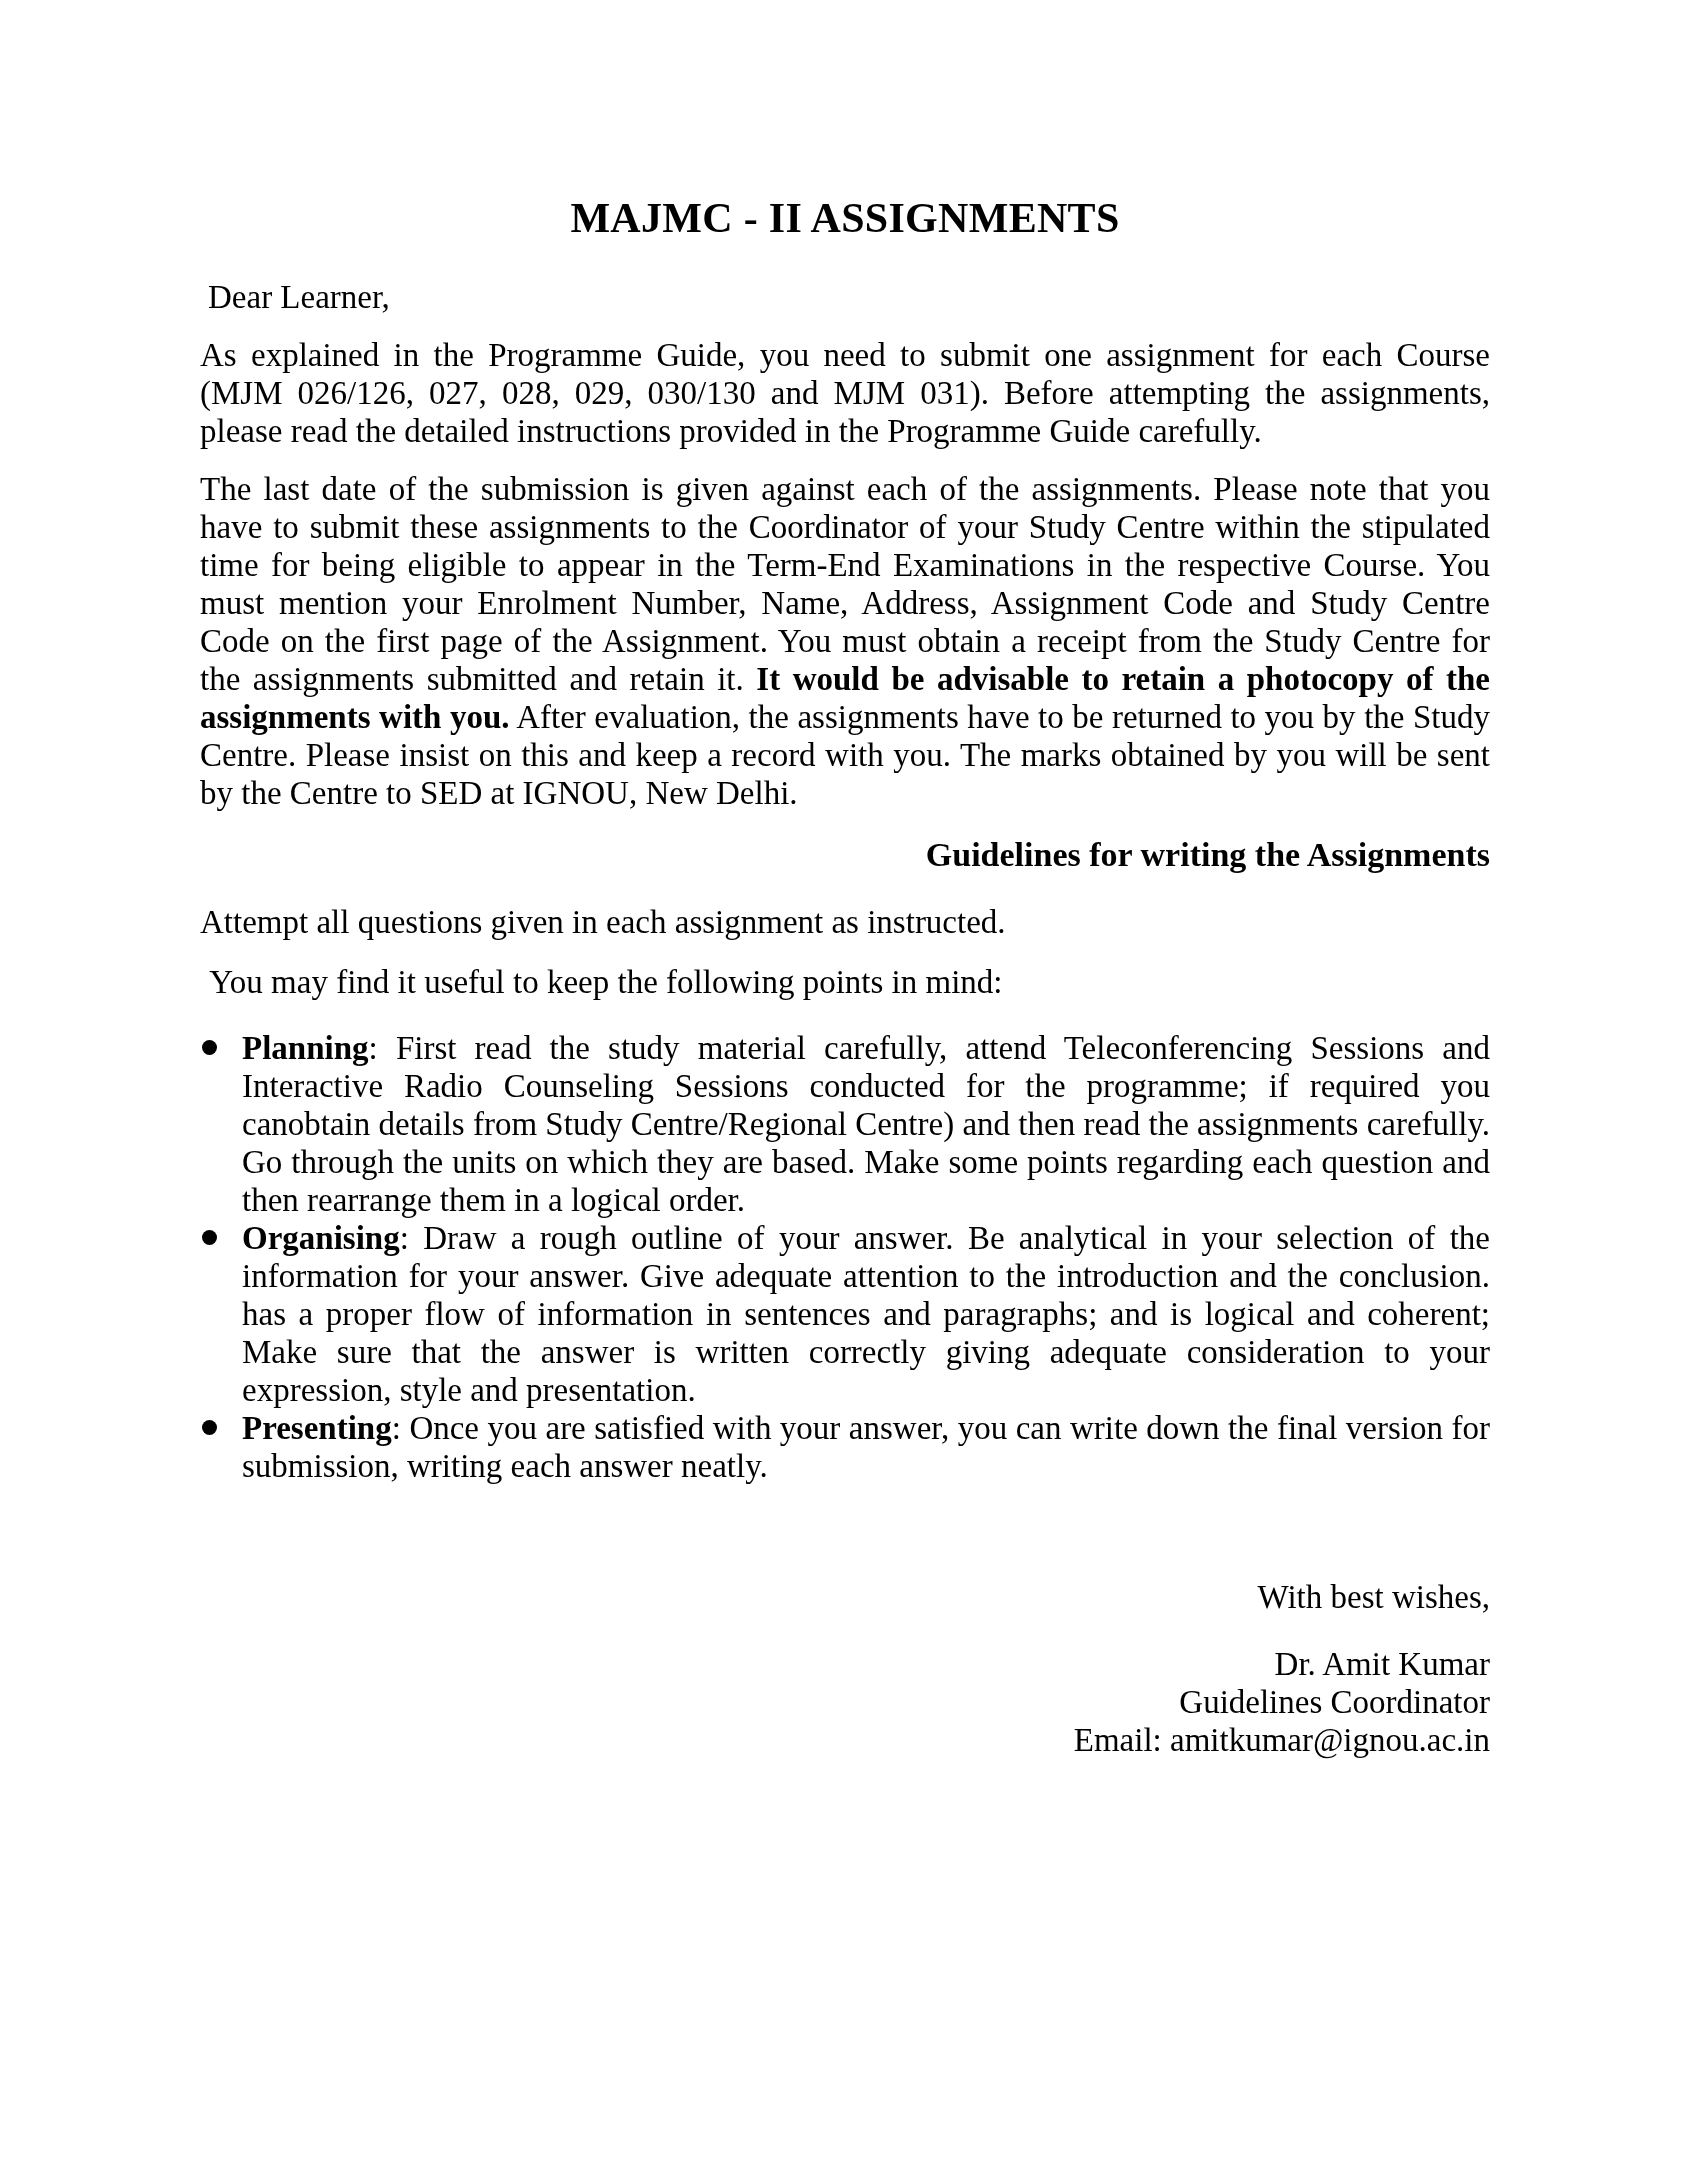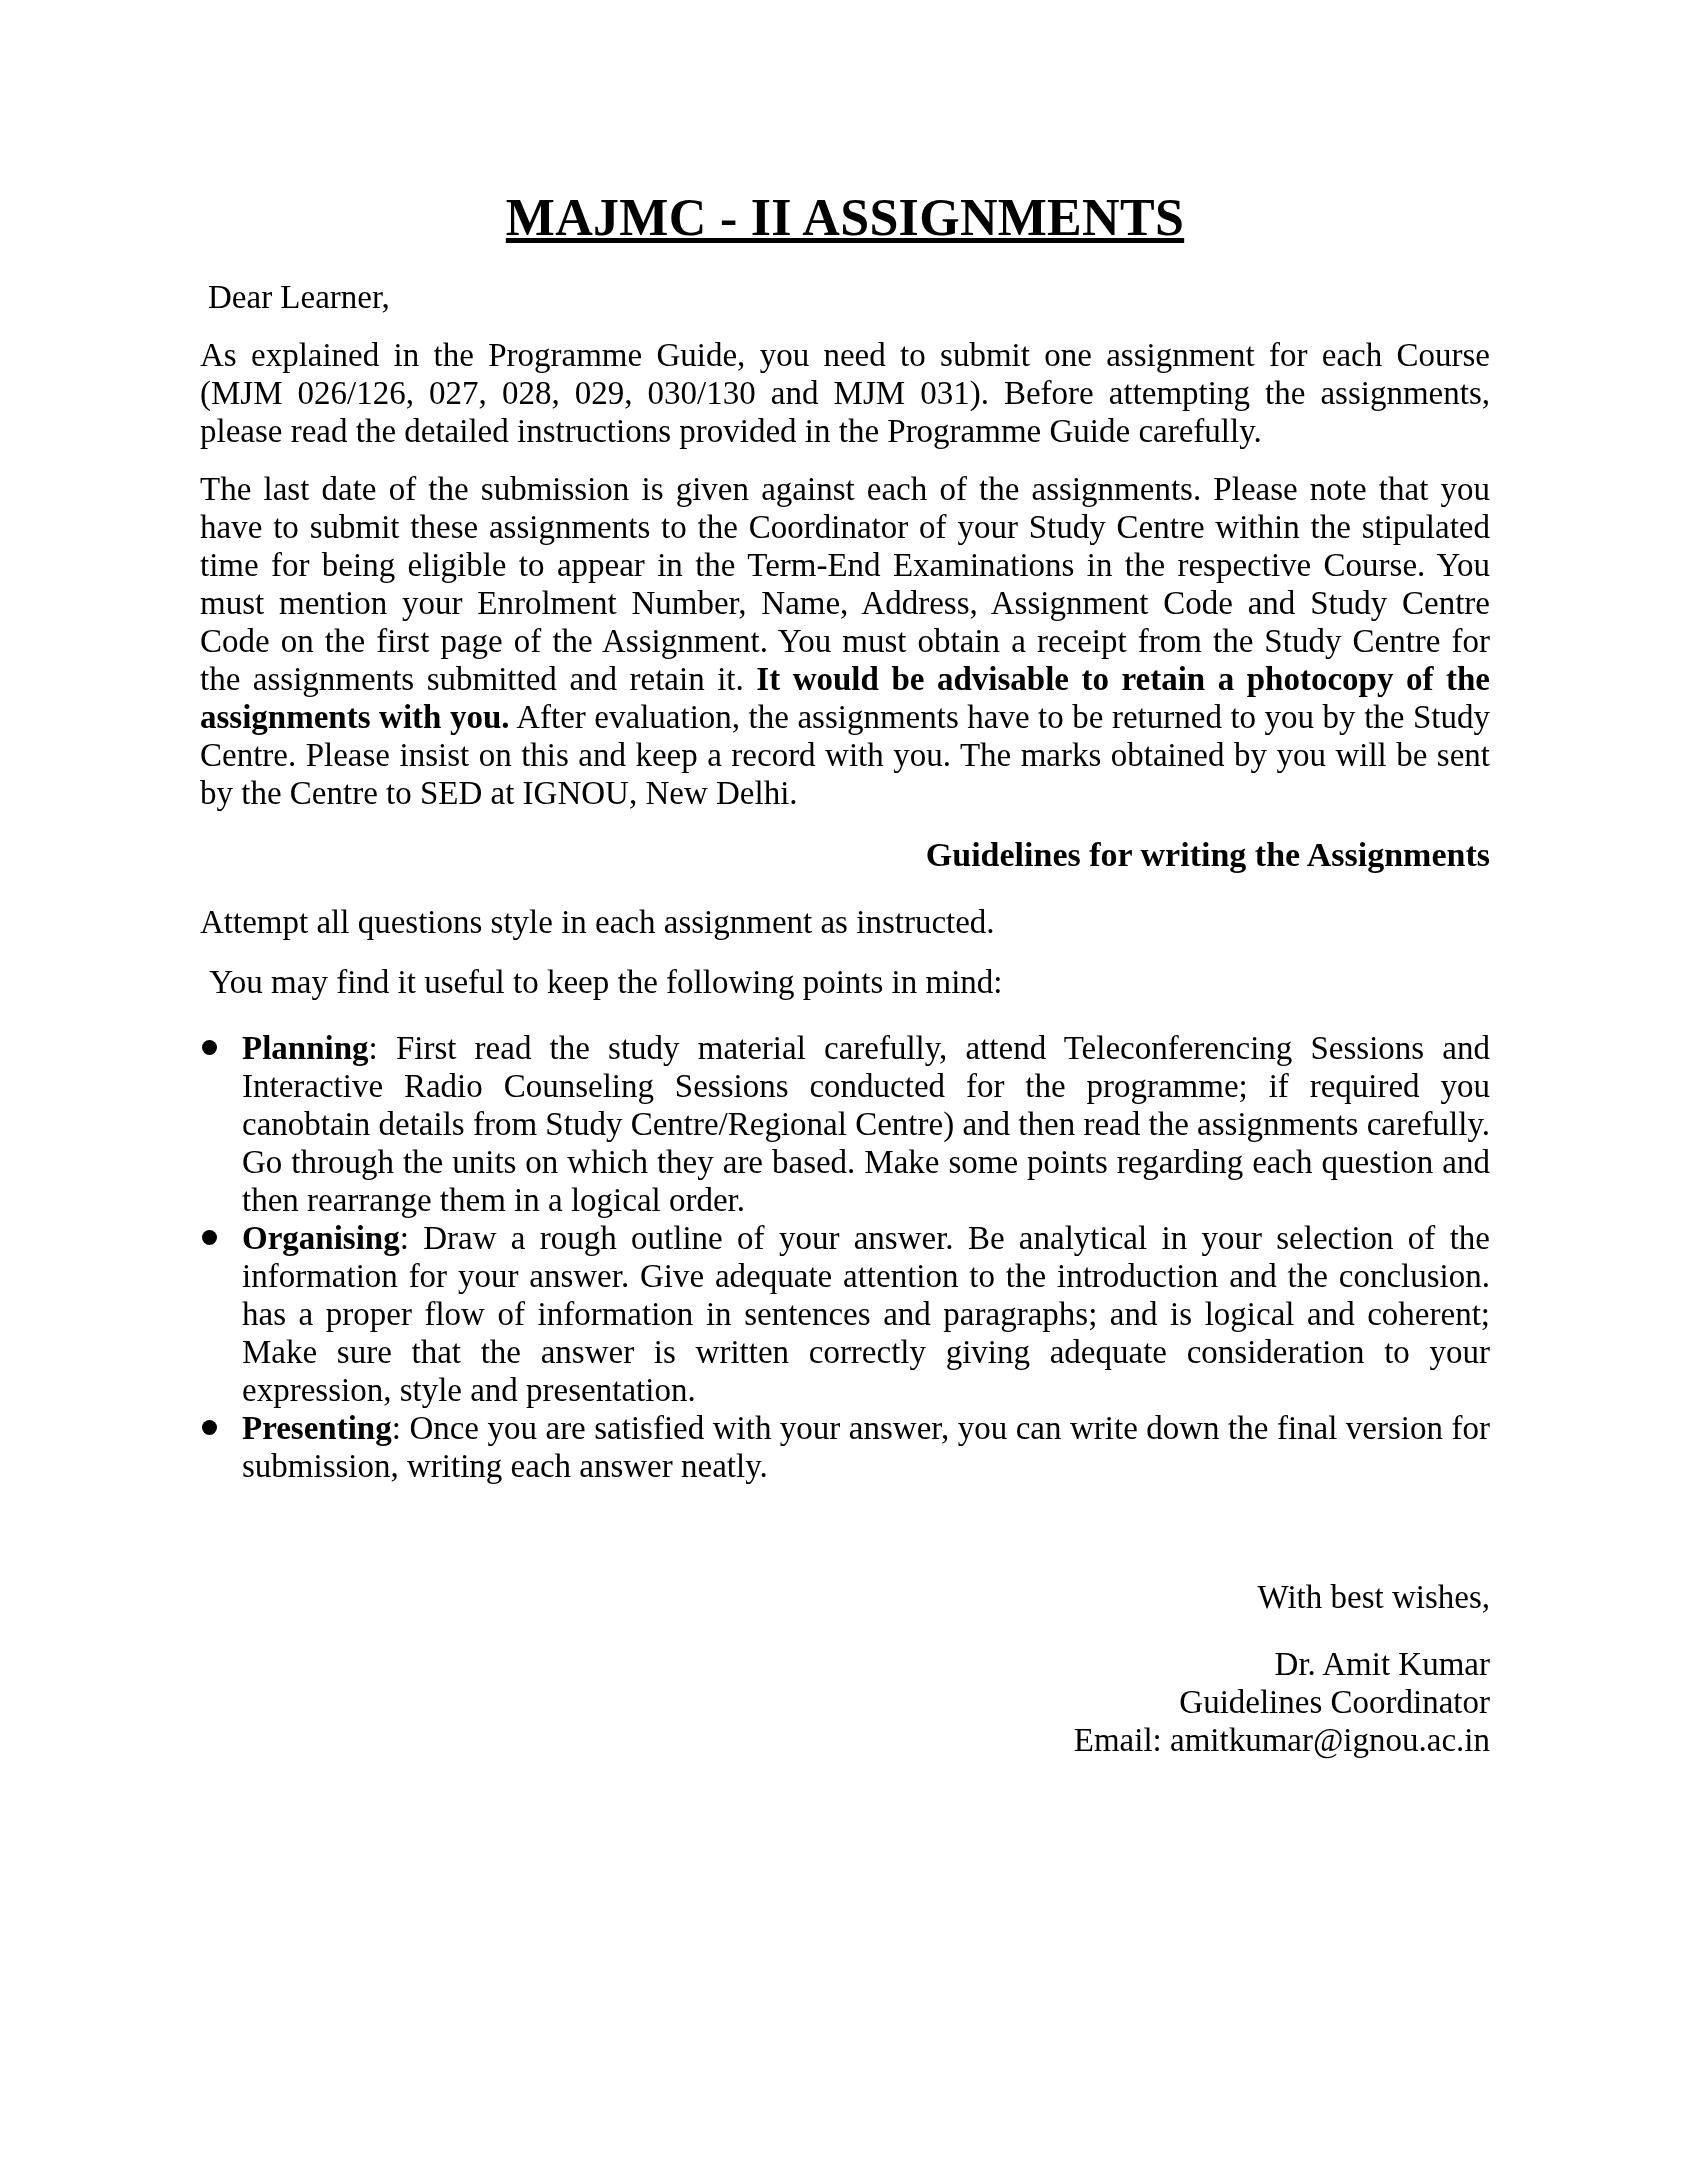--- a/index.html
+++ b/index.html
@@ -15,26 +15,25 @@
     color: #000000;
     font-family: "Liberation Serif", "DejaVu Serif", serif;
     font-size: 33px;
     line-height: 38px;
     box-sizing: border-box;
     padding: 198px 197px 0 200px;
     overflow: hidden;
   }
   .title {
     margin: 0;
-    font-size: 52px;
+    font-size: 42px;
     line-height: 40px;
     font-weight: bold;
     text-align: center;
     letter-spacing: 0.3px;
-    text-decoration: underline;
   }
   .salutation {
     margin: 40px 0 0 8px;
   }
   p { margin: 0; }
   .para {
     margin-top: 20px;
     text-align: justify;
   }
   .para2 {
@@ -88,21 +87,21 @@
   <h1 class="title">MAJMC - II ASSIGNMENTS</h1>
 
   <p class="salutation">Dear Learner,</p>
 
   <p class="para">As explained in the Programme Guide, you need to submit one assignment for each Course (MJM 026/126, 027, 028, 029, 030/130 and MJM 031). Before attempting the assignments, please read the detailed instructions provided in the Programme Guide carefully.</p>
 
   <p class="para para2"><span>The last date of the submission is given against each of the assignments. Please note that you have to submit these assignments to the Coordinator of your Study Centre within the stipulated time for being eligible to appear in the Term-End Examinations in the respective Course. You must mention your Enrolment Number, Name, Address, Assignment Code and Study Centre Code on the first page of the Assignment. You must obtain a receipt from the Study Centre for the assignments submitted and retain it. </span><span class="b">It would be advisable to retain a photocopy of the assignments with you.</span><span> After evaluation, the assignments have to be returned to you by the Study Centre. Please insist on this and keep a record with you. The marks obtained by you will be sent by the Centre to SED at IGNOU, New Delhi.</span></p>
 
   <h2 class="heading">Guidelines for writing the Assignments</h2>
 
-  <p class="gline1">Attempt all questions style in each assignment as instructed.</p>
+  <p class="gline1">Attempt all questions given in each assignment as instructed.</p>
   <p class="gline2">You may find it useful to keep the following points in mind:</p>
 
   <ul class="bullets">
     <li><span class="dot"></span><span class="b">Planning</span><span>: First read the study material carefully, attend Teleconferencing Sessions and Interactive Radio Counseling Sessions conducted for the programme; if required you canobtain details from Study Centre/Regional Centre) and then read the assignments carefully. Go through the units on which they are based. Make some points regarding each question and then rearrange them in a logical order.</span></li>
     <li><span class="dot"></span><span class="b">Organising</span><span>: Draw a rough outline of your answer. Be analytical in your selection of the information for your answer. Give adequate attention to the introduction and the conclusion. has a proper flow of information in sentences and paragraphs; and is logical and coherent; Make sure that the answer is written correctly giving adequate consideration to your expression, style and presentation.</span></li>
     <li><span class="dot"></span><span class="b">Presenting</span><span>: Once you are satisfied with your answer, you can write down the final version for submission, writing each answer neatly.</span></li>
   </ul>
 
   <div class="sig">
     <p class="closing">With best wishes,</p>

